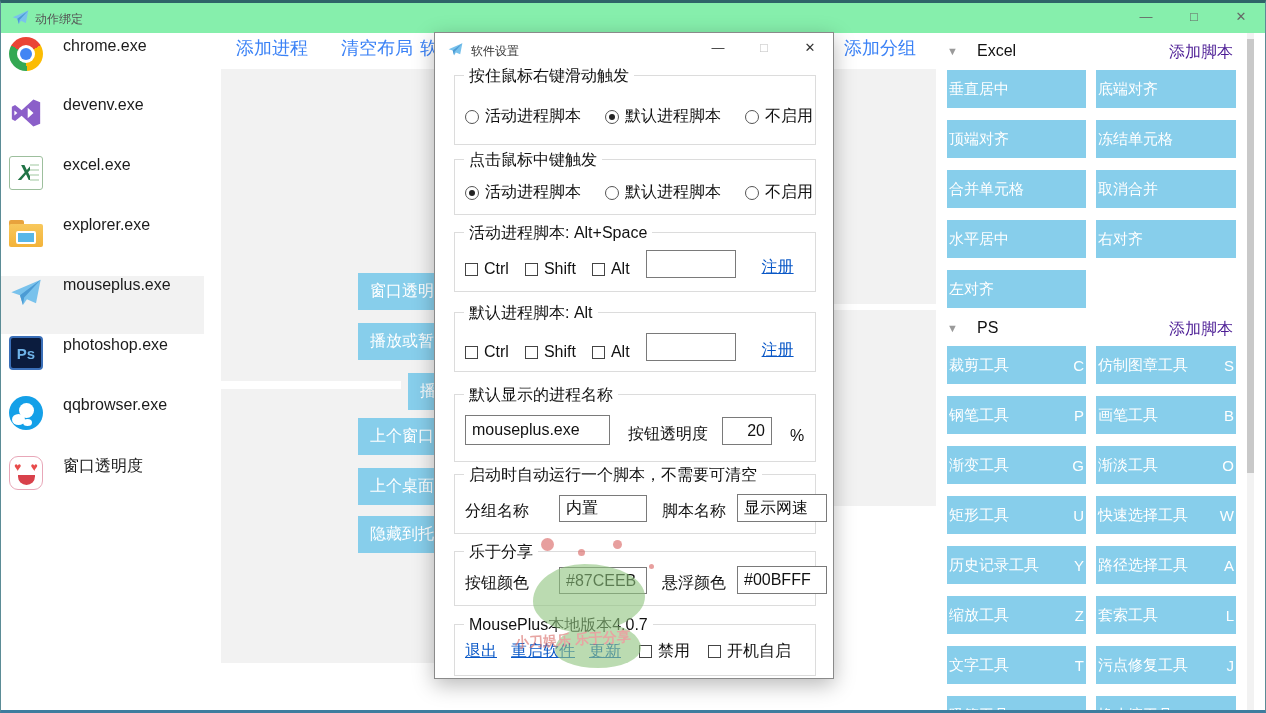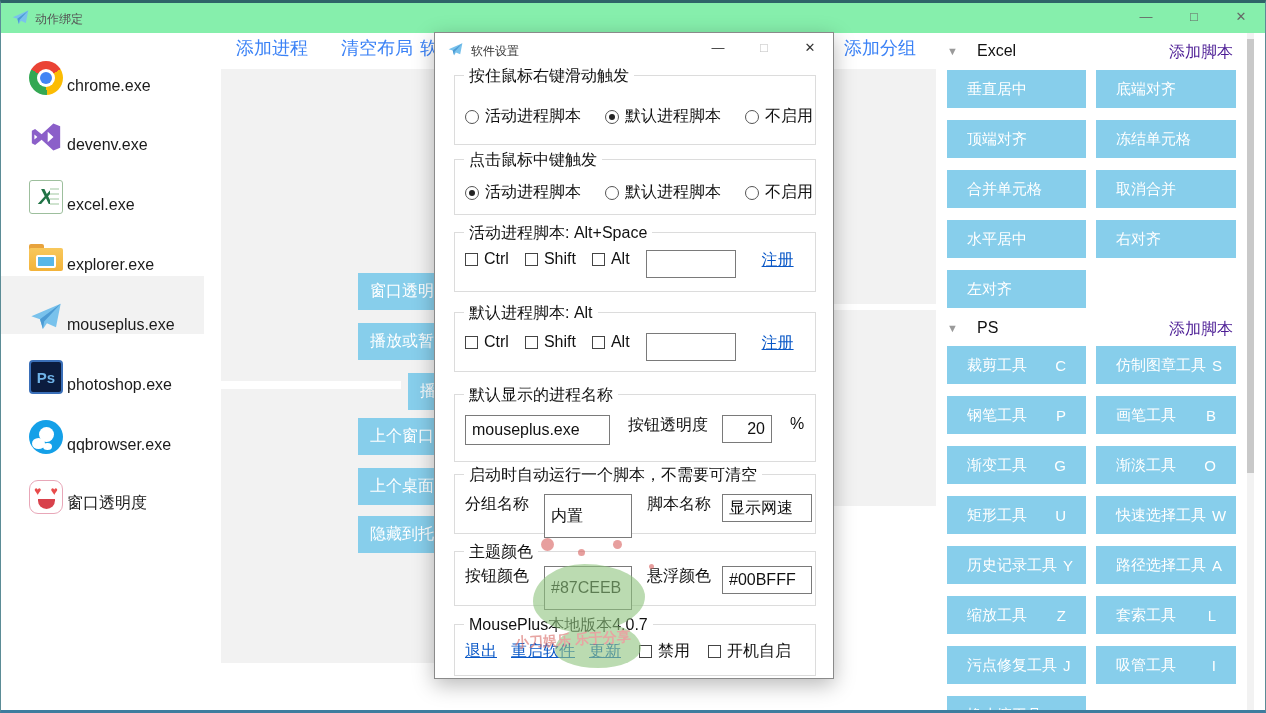--- a/index.html
+++ b/index.html
@@ -12,22 +12,22 @@
   }
   
   .titlebar{position:absolute;left:0;top:0;right:0;height:30px;background:#86efac;z-index:5}
   .app-icon{position:absolute;left:11px;top:6px;width:17px;height:17px}
   .app-title{position:absolute;left:34px;top:8px;font-size:12px;color:#555}
   .win-btn{position:absolute;top:0;width:46px;height:28px;line-height:28px;text-align:center;
            color:#666;font-size:13px;cursor:default}
   .wb-min{left:1122px}.wb-max{left:1170px}.wb-close{left:1217px}
   
   .sidebar{position:absolute;left:0;top:30px;width:220px;bottom:0;background:#fff;z-index:2}
-  .side-item{position:absolute;left:0;width:203px;height:58px;display:flex;align-items:flex-end;
-             gap:4px;padding-left:28px;font-size:16px;color:#1b1b1b;cursor:default}
+  .side-item{position:absolute;left:0;width:203px;height:58px;display:flex;align-items:flex-start;
+             gap:20px;padding-left:8px;font-size:16px;color:#1b1b1b;cursor:default}
   .side-item.selected{background:#f2f2f2}
   .sicon{width:34px;height:34px;flex:0 0 34px;position:relative;display:flex;align-items:center;justify-content:center}
   
   .icon-chrome{border-radius:50%;background:conic-gradient(from -60deg,#ea4335 0 33%,#fbbc04 33% 66%,#34a853 66% 100%)}
   .icon-chrome::before{content:"";position:absolute;left:8px;top:8px;width:18px;height:18px;background:#fff;border-radius:50%}
   .icon-chrome::after{content:"";position:absolute;left:11px;top:11px;width:12px;height:12px;background:#4285f4;border-radius:50%}
   
   .icon-excel{background:#fff;border:1px solid #9dbf9d;border-radius:3px}
   .icon-excel::before{content:"X";font-weight:bold;font-style:italic;font-size:22px;color:#217346}
   .icon-excel::after{content:"";position:absolute;right:3px;top:7px;width:9px;height:20px;
@@ -68,34 +68,34 @@
   .rp-tri{position:absolute;font-size:11px;color:#9a9a9a;cursor:default}
   .t-excel{left:946px;top:42px}.t-ps{left:946px;top:319px}
   .rp-title{position:absolute;font-size:16px;color:#111;cursor:default}
   .ti-excel{left:976px;top:39px}.ti-ps{left:976px;top:316px}
   .rp-add{position:absolute;font-size:16px;color:#4c1d95;cursor:default}
   .add-excel{left:1168px;top:39px}.add-ps{left:1168px;top:316px}
   .rgrid{position:absolute;left:946px;width:289px;display:grid;grid-template-columns:139px 140px;
      column-gap:10px;row-gap:12px;z-index:1}
   .g-excel{top:67px}.g-ps{top:343px}
   .rbtn{height:38px;background:#87CEEB;color:#fff;font-size:15px;display:flex;align-items:center;
-     justify-content:space-between;padding:0 20px;white-space:nowrap;overflow:hidden;cursor:default}
+     justify-content:space-between;padding:0 2px;white-space:nowrap;overflow:hidden;cursor:default}
   .rbtn .key{margin-left:6px}
   .sb-track{position:absolute;left:1246px;top:30px;width:7px;bottom:0;background:#f2f2f2}
   .sb-thumb{position:absolute;left:1246px;top:36px;width:7px;height:434px;background:#c9c9c9}
   
   .dialog{position:absolute;left:433px;top:29px;width:400px;height:647px;background:#fff;
      border:1px solid #8a8a8a;box-shadow:0 6px 20px rgba(0,0,0,.28);z-index:10}
   .dlg-icon{position:absolute;left:13px;top:9px;width:15px;height:15px}
   .dlg-title{position:absolute;left:36px;top:10px;font-size:12px;color:#333}
   .dlg-btn{position:absolute;top:2px;width:34px;height:26px;line-height:26px;text-align:center;font-size:13px;cursor:default}
   .db-min{left:266px;color:#333}.db-max{left:312px;color:#c0c0c0}.db-close{left:358px;color:#333}
   .gbox{position:absolute;left:19px;width:362px;border:1px solid #dcdcdc}
   .gtitle{position:absolute;top:-10px;left:9px;background:#fff;padding:0 5px;font-size:16px;color:#111;white-space:nowrap}
-  .grow{position:absolute;left:10px;right:2px;display:flex;align-items:flex-start;white-space:nowrap}
+  .grow{position:absolute;left:10px;right:2px;display:flex;align-items:flex-end;white-space:nowrap}
   .gb1{top:42px;height:70px}.gb1 .grow{top:30px}
   .gb2{top:126px;height:56px}.gb2 .grow{top:22px}
   .gb3{top:199px;height:60px}.gb3 .grow{top:17px}
   .gb4{top:279px;height:60px}.gb4 .grow{top:20px}
   .gb5{top:361px;height:68px}.gb5 .grow{top:20px}
   .gb6{top:441px;height:60px}.gb6 .grow{top:19px}
   .gb7{top:518px;height:55px}.gb7 .grow{top:14px}
   .gb8{top:591px;height:52px}.gb8 .grow{top:16px}
   .radio{width:14px;height:14px;border:1px solid #555;border-radius:50%;position:relative;flex:0 0 14px;background:#fff}
   .radio.checked::after{content:"";position:absolute;left:3px;top:3px;width:6px;height:6px;border-radius:50%;background:#222}
@@ -108,21 +108,21 @@
      font-family:"Liberation Sans","DejaVu Sans",sans-serif}
   .lnk{color:#0a58c7;text-decoration:underline;font-size:16px;cursor:default}
   .gb3 .lnk,.gb4 .lnk{margin-left:26px}
   .txt-input{height:30px;border:1px solid #7a7a7a;font-size:16px;padding:0 6px;color:#111;
      font-family:"Liberation Sans","DejaVu Sans",sans-serif}
   .in-proc{width:145px}
   .lbl{font-size:16px;color:#111}
   .in-opacity{width:50px;height:28px;text-align:right;margin-left:14px}
   .gb5 .lbl{margin-left:18px}
   .pct{margin-left:6px}
-  .in-group{width:88px;height:44px;margin-left:15px}
+  .in-group{width:88px;height:27px;margin-left:30px}
   .in-script{width:90px;height:28px;margin-left:11px}
   .lbl2{margin-left:15px}
   .gb8 .lnk+.lnk{margin-left:14px}
   .gb8 .ck{margin-left:18px}
   
   .watermark{position:absolute;left:80px;top:503px;width:160px;height:140px;pointer-events:none;opacity:.6;z-index:3}
   .wm-blob{position:absolute;left:18px;top:28px;width:112px;height:68px;background:#8fc47e;
      border-radius:46% 54% 58% 42%/55% 48% 52% 45%}
   .wm-blob2{position:absolute;left:40px;top:88px;width:86px;height:44px;background:#8fc47e;
      border-radius:55% 45% 50% 50%/60% 55% 45% 40%}
@@ -293,20 +293,24 @@
     </div>
   <div class="rbtn">
       <span>缩放工具</span>
       <span class="key">Z</span>
     </div>
   <div class="rbtn">
       <span>套索工具</span>
       <span class="key">L</span>
     </div>
   <div class="rbtn">
+      <span>文字工具</span>
+      <span class="key">T</span>
+    </div>
+  <div class="rbtn">
       <span>污点修复工具</span>
       <span class="key">J</span>
     </div>
   <div class="rbtn">
       <span>吸管工具</span>
       <span class="key">I</span>
     </div>
   <div class="rbtn">
       <span>橡皮擦工具</span>
       <span class="key">E</span>
@@ -416,21 +420,21 @@
     <span class="gtitle">启动时自动运行一个脚本，不需要可清空</span>
     <div class="grow">
       <span class="lbl">分组名称</span>
       <input class="txt-input in-group" value="内置" style="">
       <span class="lbl lbl2">脚本名称</span>
       <input class="txt-input in-script" value="显示网速" style="">
     </div>
   </div>
 
   <div class="gbox gb7">
-    <span class="gtitle">主题颜色</span>
+    <span class="gtitle">乐于分享</span>
     <div class="grow">
       <span class="lbl">按钮颜色</span>
       <input class="txt-input in-group" value="#87CEEB" style="">
       <span class="lbl lbl2">悬浮颜色</span>
       <input class="txt-input in-script" value="#00BFFF" style="">
     </div>
   </div>
 
   <div class="gbox gb8">
     <span class="gtitle">MousePlus本地版本4.0.7</span>

